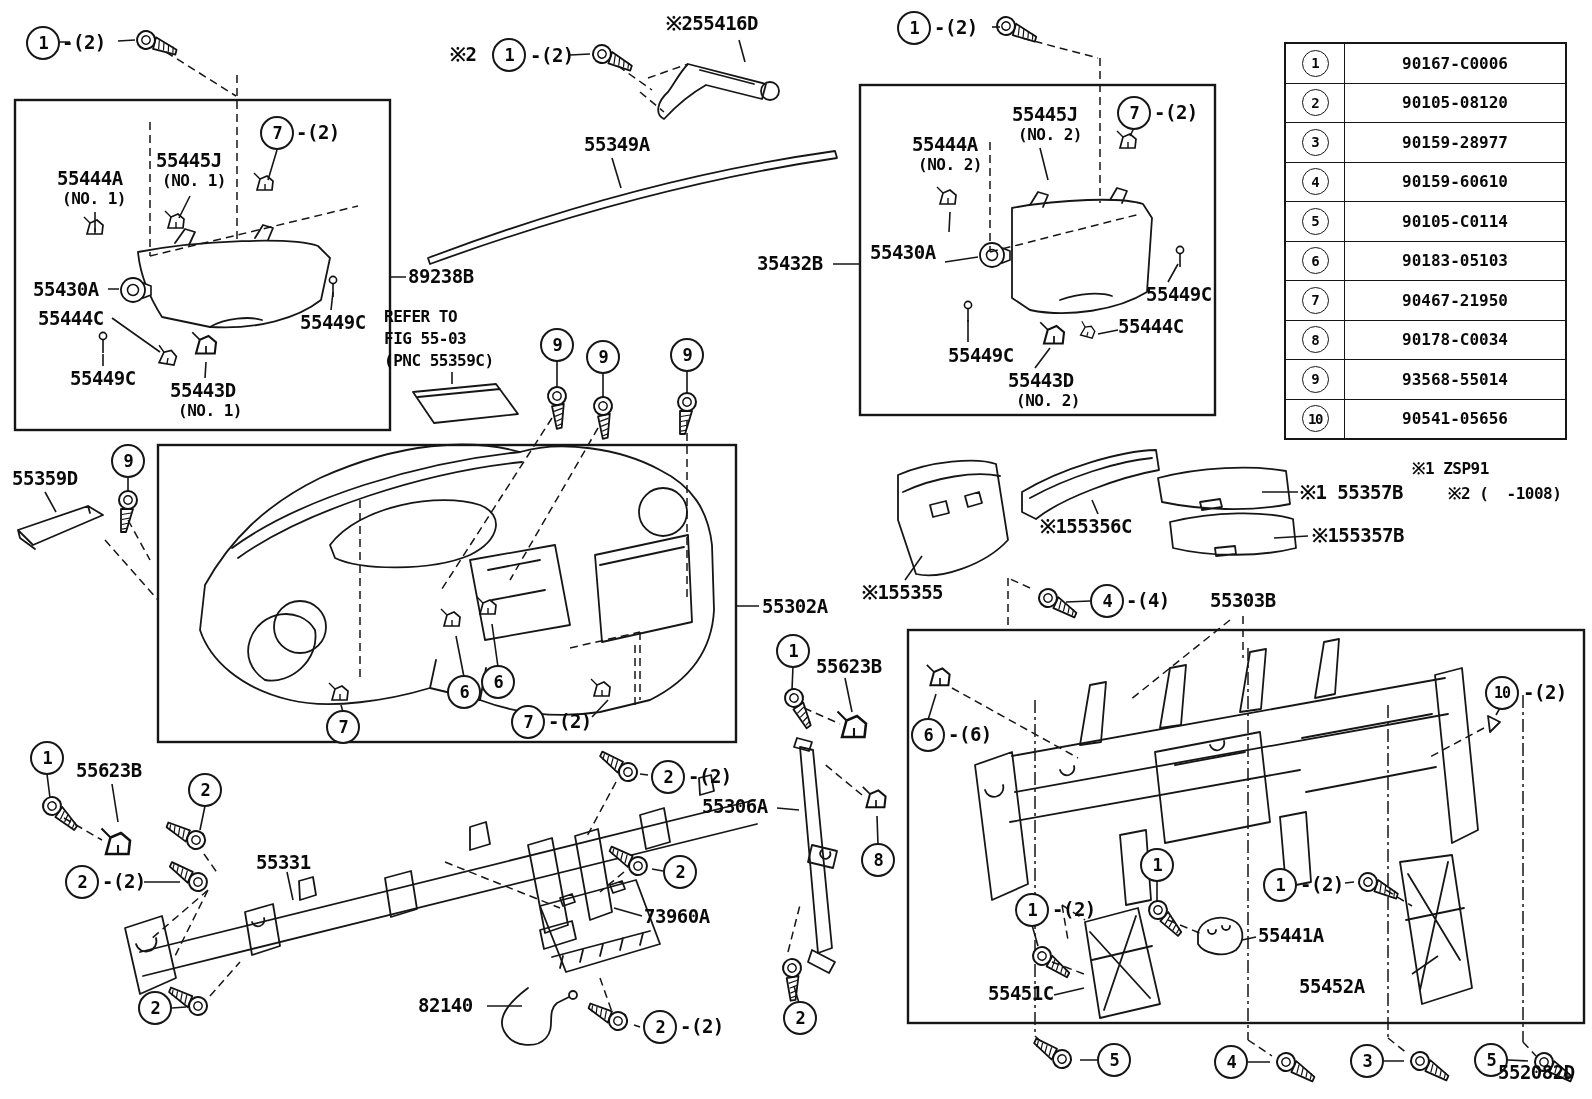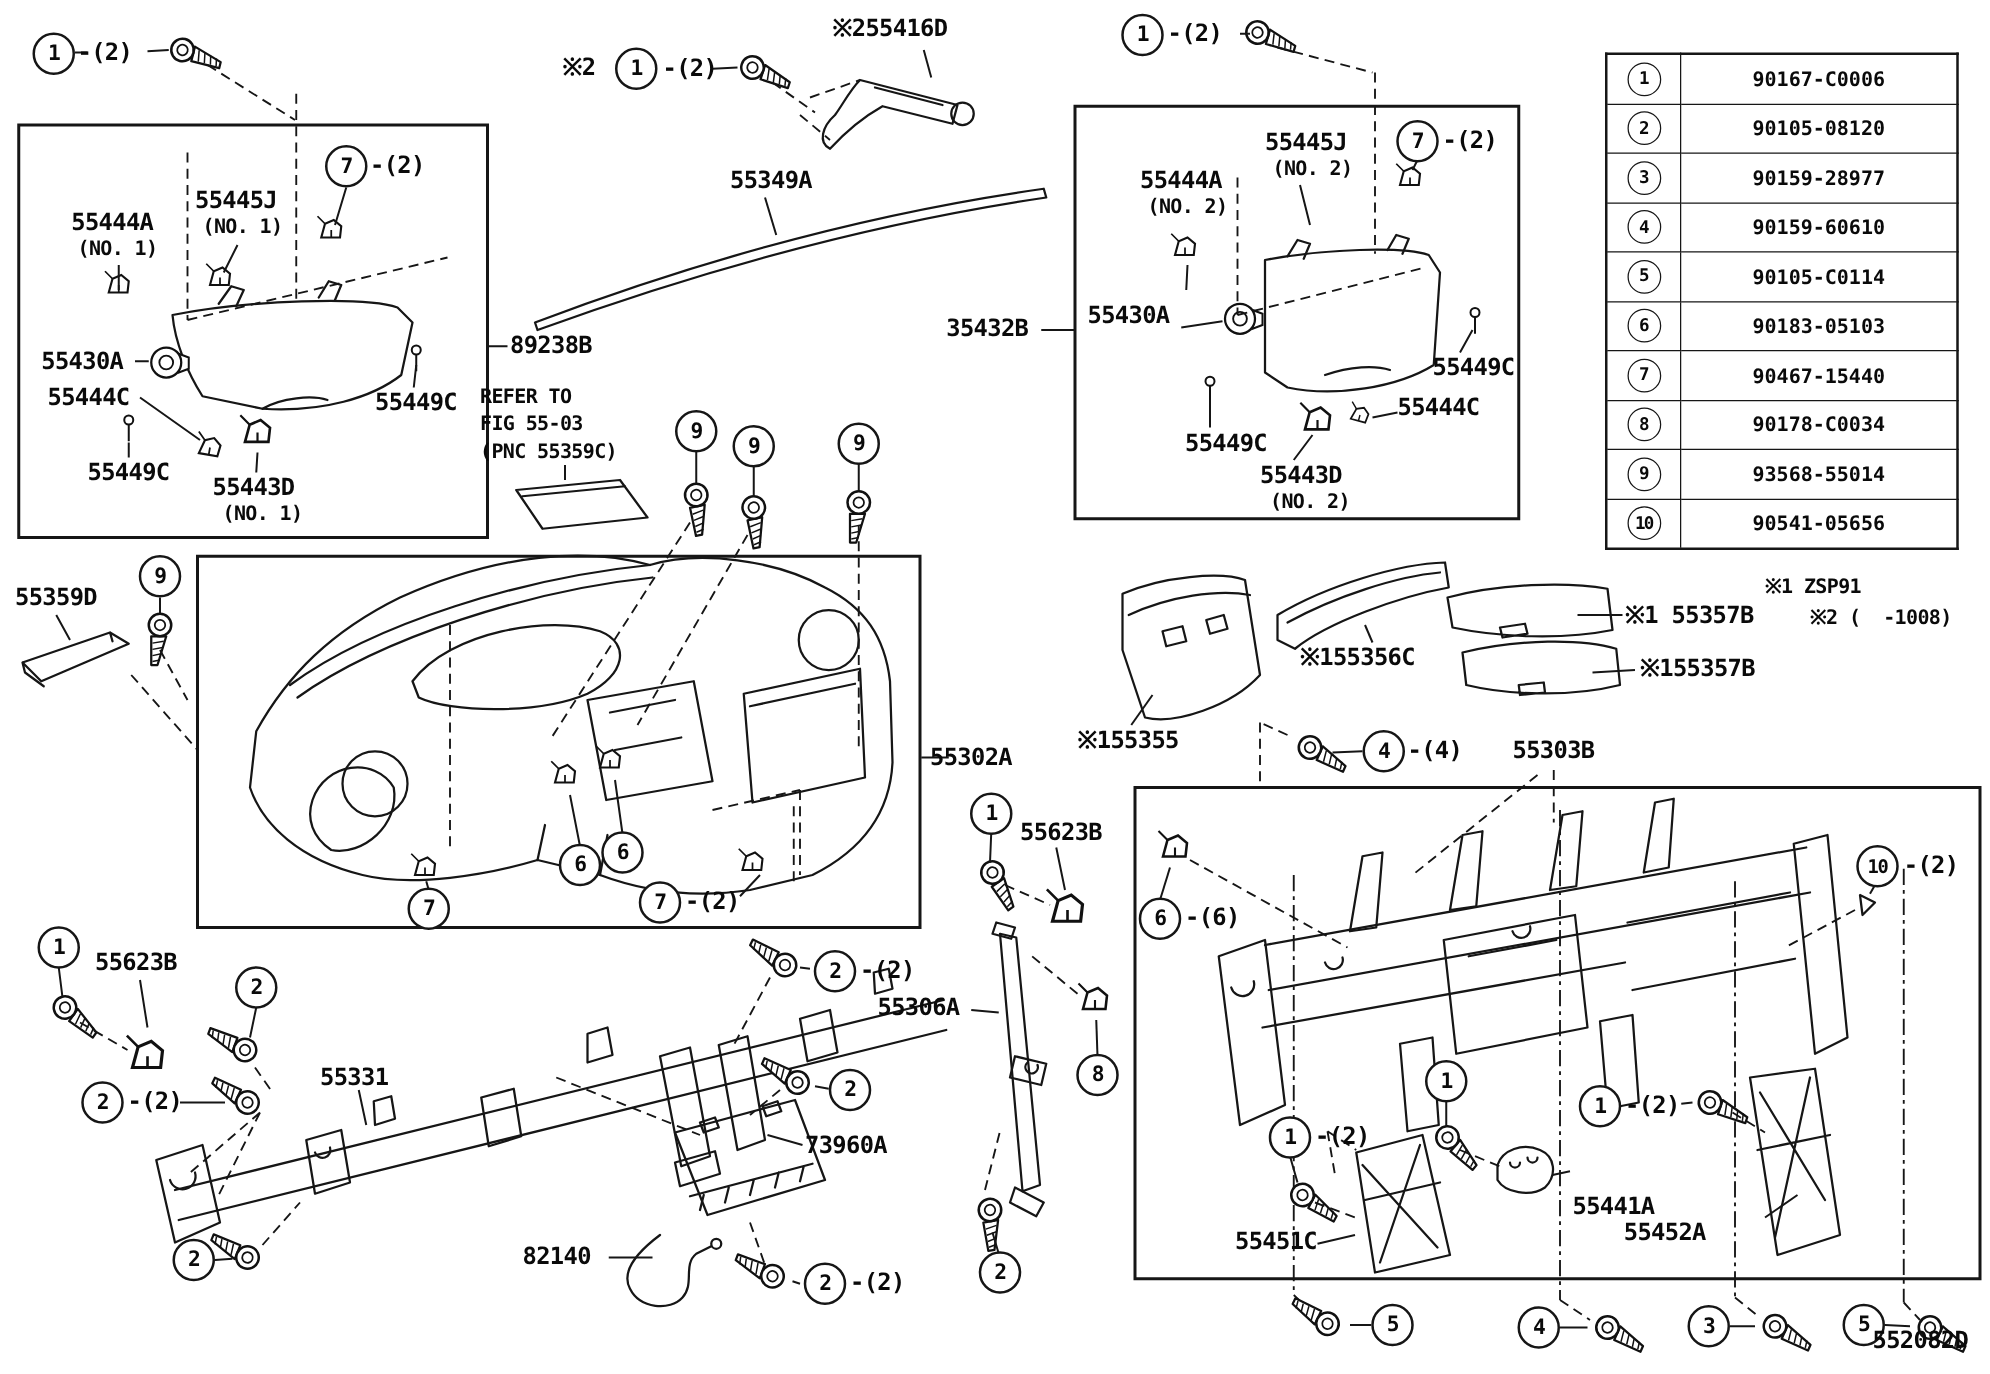--- a/index.html
+++ b/index.html
@@ -371,35 +371,35 @@
 <div class="lbl sm" style="left:1018px;top:126px">(NO. 2)</div>
 <div class="lbl" style="left:912px;top:134px">55444A</div>
 <div class="lbl sm" style="left:918px;top:156px">(NO. 2)</div>
 <div class="lbl" style="left:870px;top:242px">55430A</div>
 <div class="lbl" style="left:1146px;top:284px">55449C</div>
 <div class="lbl" style="left:1118px;top:316px">55444C</div>
 <div class="lbl" style="left:948px;top:345px">55449C</div>
 <div class="lbl" style="left:1008px;top:370px">55443D</div>
 <div class="lbl sm" style="left:1016px;top:392px">(NO. 2)</div>
 <div class="lbl" style="left:12px;top:468px">55359D</div>
-<div class="lbl" style="left:744px;top:596px">55302A</div>
+<div class="lbl" style="left:762px;top:596px">55302A</div>
 <div class="lbl" style="left:862px;top:582px">※155355</div>
 <div class="lbl" style="left:1040px;top:516px">※155356C</div>
 <div class="lbl" style="left:1300px;top:482px">※1 55357B</div>
 <div class="lbl" style="left:1312px;top:525px">※155357B</div>
 <div class="lbl sm" style="left:1412px;top:460px">※1 ZSP91</div>
 <div class="lbl sm" style="left:1448px;top:485px">※2 (  -1008)</div>
 <div class="lbl" style="left:1210px;top:590px">55303B</div>
 <div class="lbl" style="left:76px;top:760px">55623B</div>
 <div class="lbl" style="left:256px;top:852px">55331</div>
 <div class="lbl" style="left:702px;top:796px">55306A</div>
 <div class="lbl" style="left:816px;top:656px">55623B</div>
 <div class="lbl" style="left:644px;top:906px">73960A</div>
 <div class="lbl" style="left:418px;top:995px">82140</div>
-<div class="lbl" style="left:1258px;top:955px">55441A</div>
+<div class="lbl" style="left:1258px;top:925px">55441A</div>
 <div class="lbl" style="left:988px;top:983px">55451C</div>
 <div class="lbl" style="left:1299px;top:976px">55452A</div>
 <div class="lbl" style="left:1498px;top:1062px">552082D</div>
 
 <table id="ptable">
   <tbody>
     <tr>
           <td class="cn"><span class="tco">1</span></td>
           <td>90167-C0006</td>
         </tr>
@@ -418,21 +418,21 @@
     <tr>
           <td class="cn"><span class="tco">5</span></td>
           <td>90105-C0114</td>
         </tr>
     <tr>
           <td class="cn"><span class="tco">6</span></td>
           <td>90183-05103</td>
         </tr>
     <tr>
           <td class="cn"><span class="tco">7</span></td>
-          <td>90467-15440</td>
+          <td>90467-21950</td>
         </tr>
     <tr>
           <td class="cn"><span class="tco">8</span></td>
           <td>90178-C0034</td>
         </tr>
     <tr>
           <td class="cn"><span class="tco">9</span></td>
           <td>93568-55014</td>
         </tr>
     <tr>

